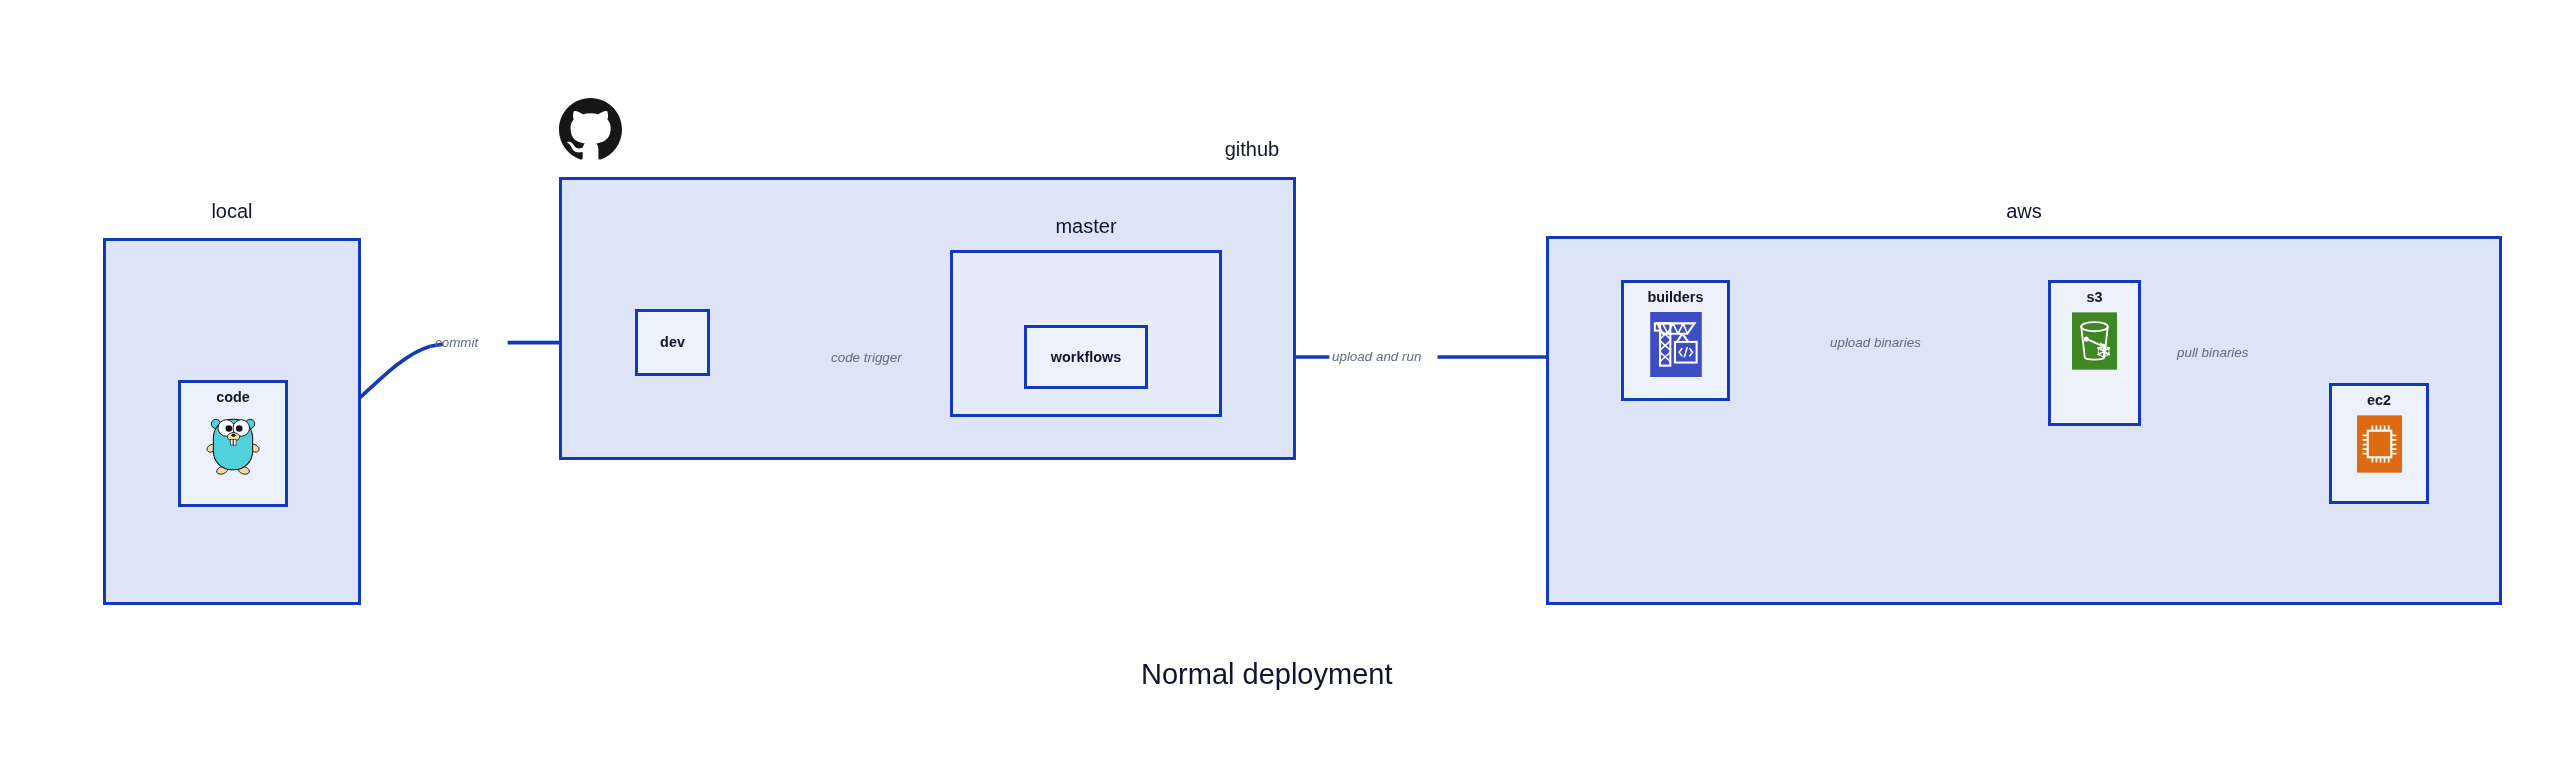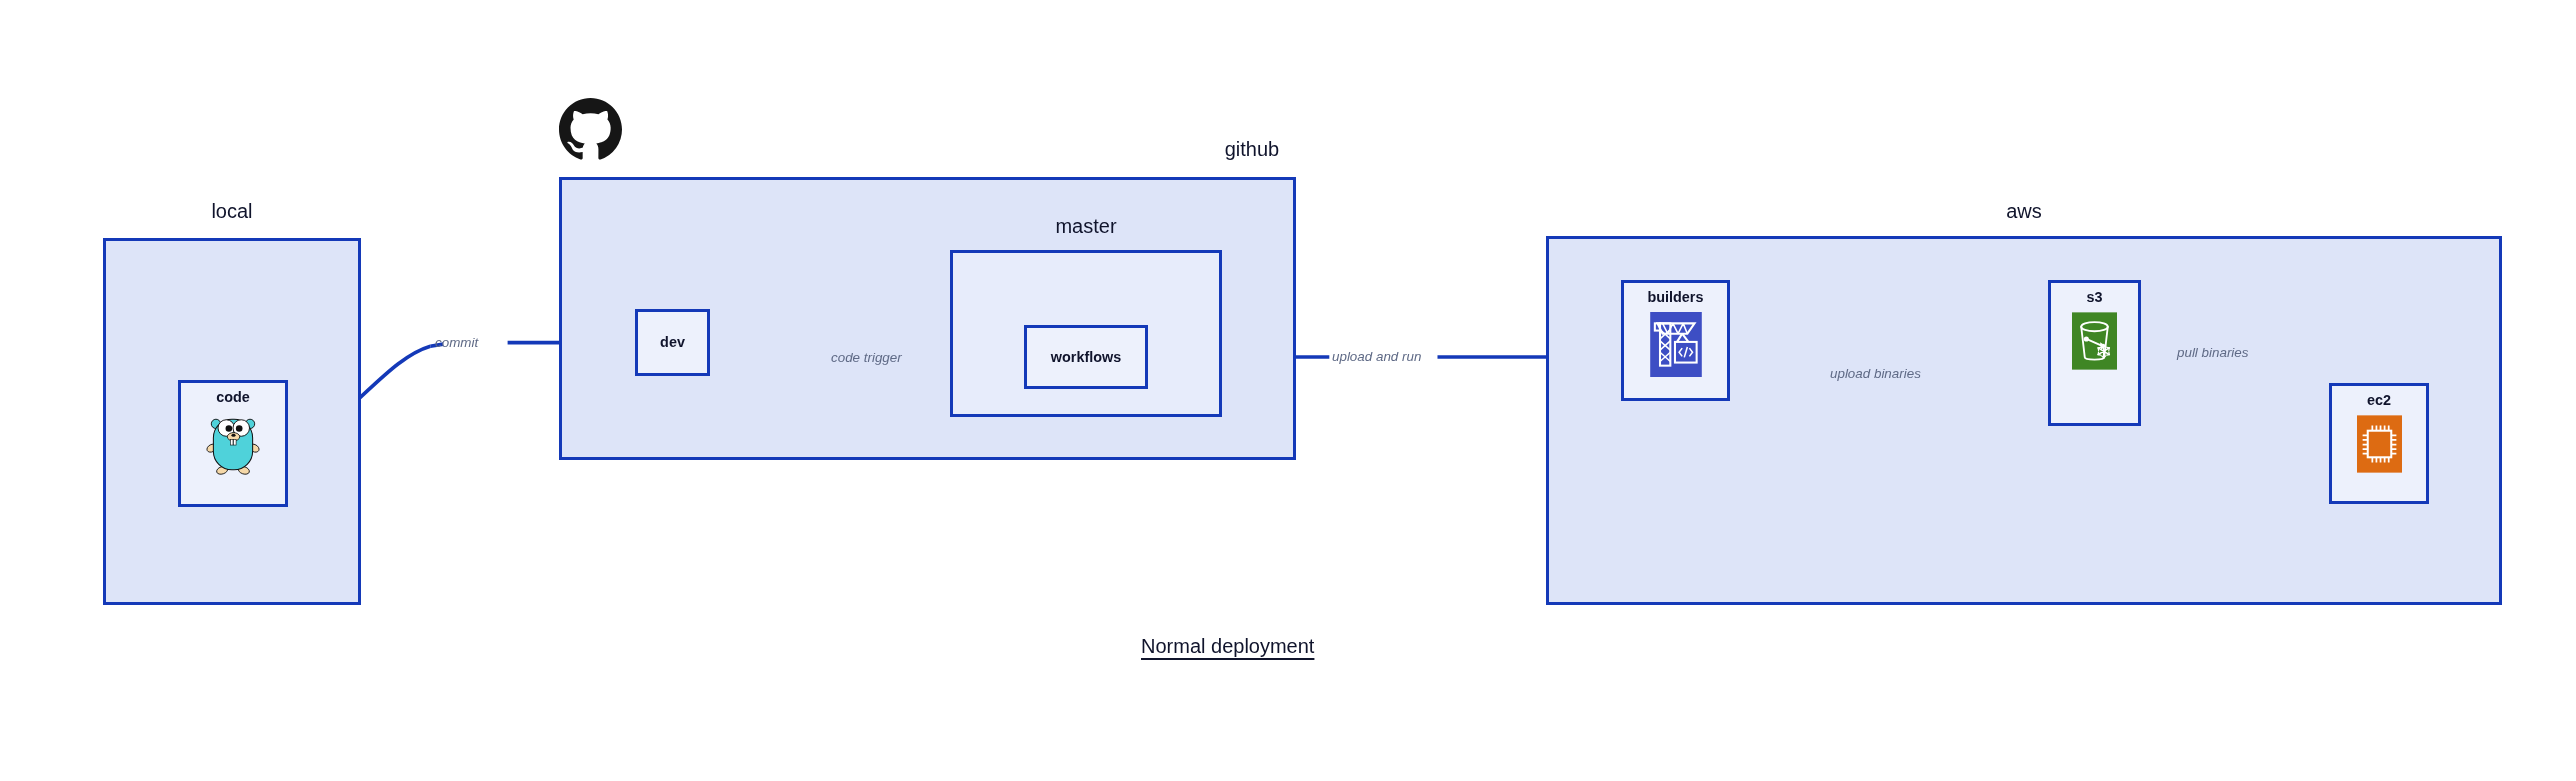--- a/index.html
+++ b/index.html
@@ -69,26 +69,26 @@
     font-style:italic;
     color:#5f6a86;
     white-space:nowrap;
     background:transparent;
     line-height:1;
   }
 
   
   .diagram-title{
     position:absolute;
-    font-size:20px;
+    font-size:29px;
     color:#10142c;
-    text-decoration:underline;
     text-underline-offset:5.2px;
     text-decoration-thickness:2.1px;
     white-space:nowrap;
+    margin-top:23px;
   }
 
   
   #edges{
     position:absolute;left:0;top:0;
     width:2604px;height:781px;
     pointer-events:none;
   }
   
   .icon-art{display:block;}
@@ -266,20 +266,20 @@
           <path d="M30 82 L30 92 M38 82 L38 92 M46 82 L46 92 M54 82 L54 92 M62 82 L62 92" stroke-width="3.4"></path>
 
           <path d="M21 39 L11 39 M21 48 L11 48 M21 57 L11 57 M21 66 L11 66 M21 75 L11 75" stroke-width="3.4"></path>
 
           <path d="M67 39 L77 39 M67 48 L77 48 M67 57 L77 57 M67 66 L77 66 M67 75 L77 75" stroke-width="3.4"></path>
         </g>
       </svg>
     </div>
   </div>
 
-  <div class="edge-label" style="left:1830px;top:336px;margin-top:31px;">upload binaries</div>
+  <div class="edge-label" style="left:1830px;top:336px;">upload binaries</div>
 
   <div class="edge-label" style="left:2177px;top:346px;">pull binaries</div>
 
   <div class="diagram-title" style="left:1141px;top:635px;">Normal deployment</div>
 
 </div>
 
 
 </body></html>

